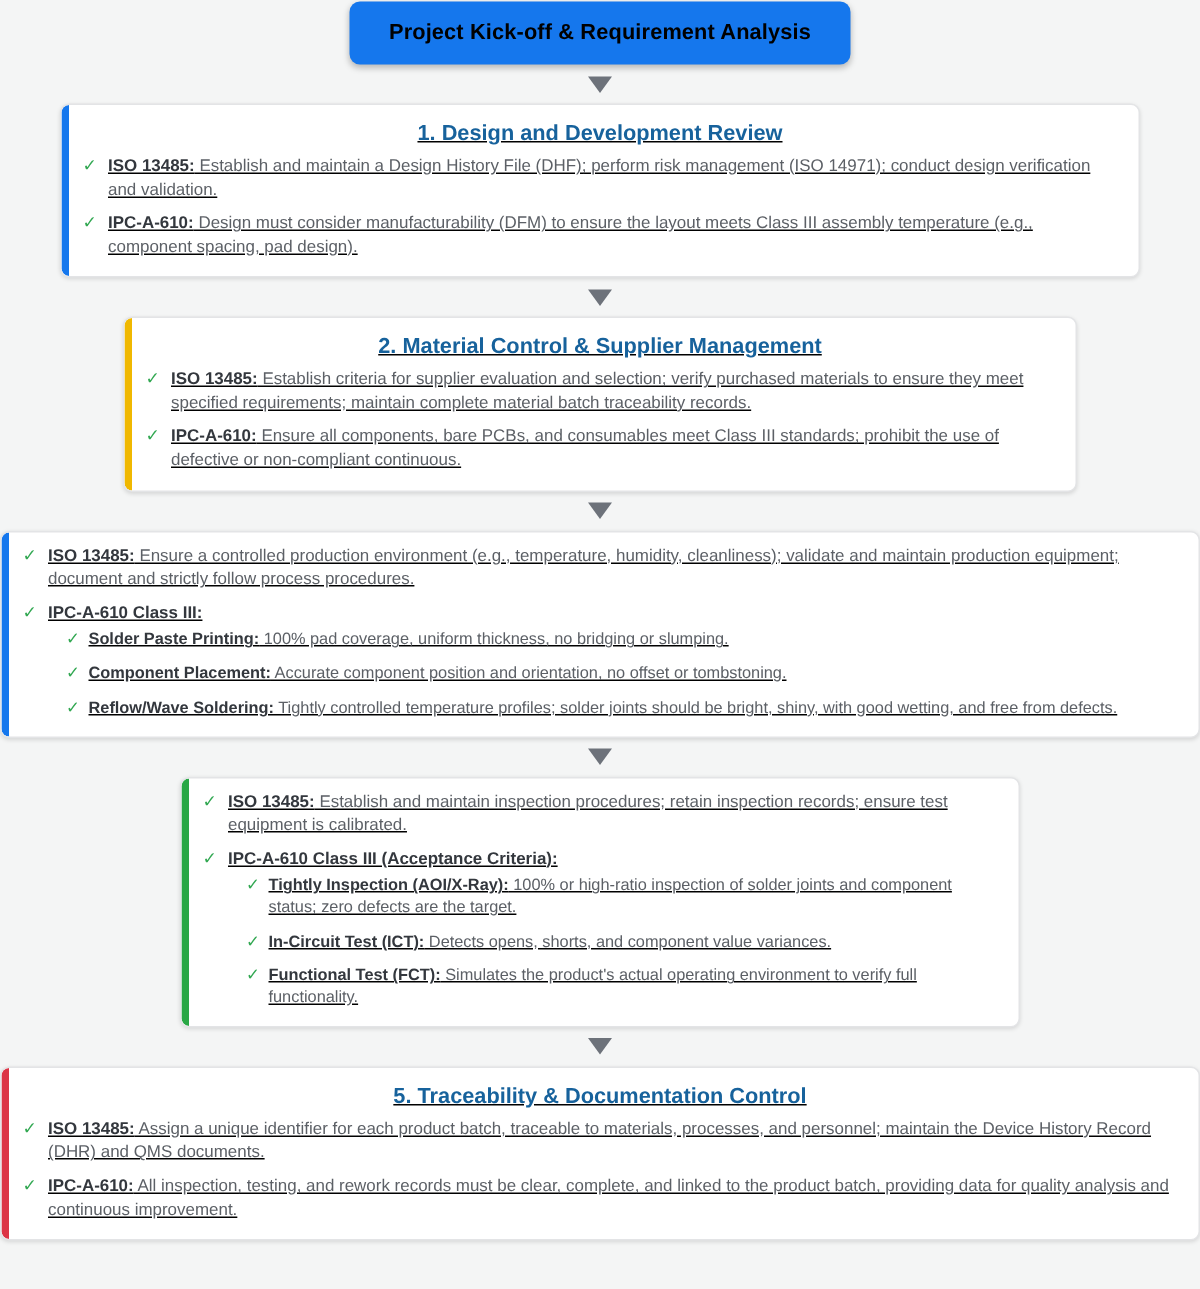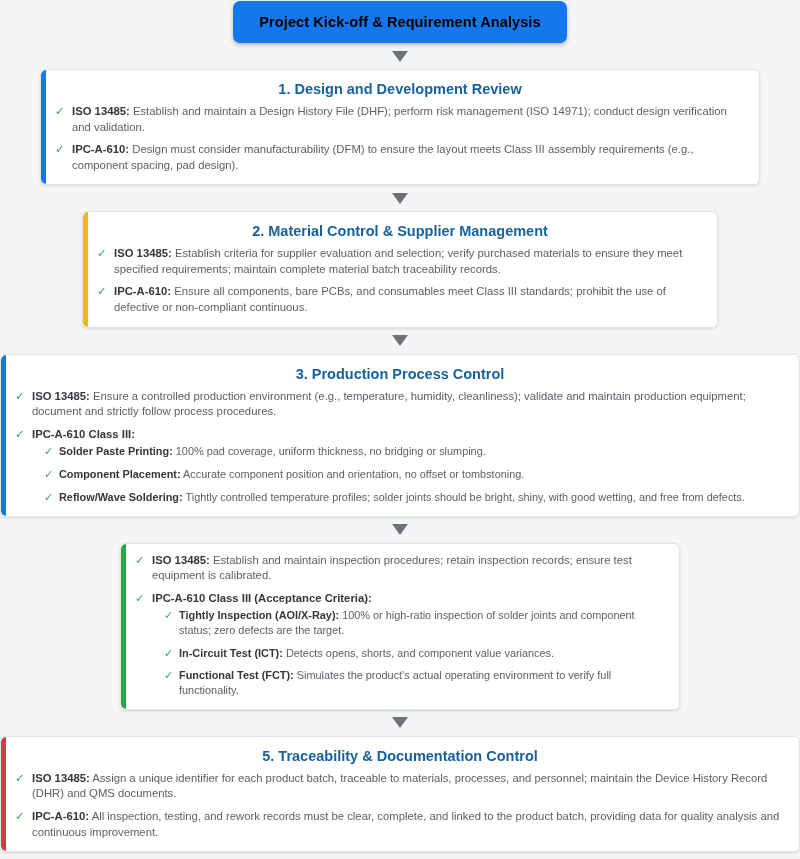--- a/index.html
+++ b/index.html
@@ -54,20 +54,21 @@
   
   .card {
     background: #ffffff;
     border: 1px solid #e3e4e6;
     border-radius: 6px;
     box-shadow: 0 1px 3px rgba(0,0,0,0.13);
     box-sizing: border-box;
     padding: 9px 14px 11px 14px;
     position: relative;
     overflow: hidden;
+    text-decoration: underline;
   }
   .card::before {
     content: "";
     position: absolute;
     left: 0; top: 0; bottom: 0;
     width: 5px;
     border-radius: 6px 0 0 6px;
   }
   .card.accent-blue::before   { background: #1577ed; }
   .card.accent-yellow::before { background: #f0b800; }
@@ -153,21 +154,21 @@
 
   <div class="card card-1 accent-blue">
     <div class="card-title">1. Design and Development Review</div>
     <ul class="items">
       <li>
         <span class="tick">✓</span>
         <span class="lbl">ISO 13485:</span><span> Establish and maintain a Design History File (DHF); perform risk management (ISO 14971); conduct design verification and validation.</span>
       </li>
       <li>
         <span class="tick">✓</span>
-        <span class="lbl">IPC-A-610:</span><span> Design must consider manufacturability (DFM) to ensure the layout meets Class III assembly requirements (e.g., component spacing, pad design).</span>
+        <span class="lbl">IPC-A-610:</span><span> Design must consider manufacturability (DFM) to ensure the layout meets Class III assembly temperature (e.g., component spacing, pad design).</span>
       </li>
     </ul>
   </div>
 
   <div class="arrow-wrap">
     <div class="arrow"></div>
   </div>
 
   <div class="card card-2 accent-yellow">
     <div class="card-title">2. Material Control &amp; Supplier Management</div>
@@ -181,21 +182,20 @@
         <span class="lbl">IPC-A-610:</span><span> Ensure all components, bare PCBs, and consumables meet Class III standards; prohibit the use of defective or non-compliant continuous.</span>
       </li>
     </ul>
   </div>
 
   <div class="arrow-wrap">
     <div class="arrow"></div>
   </div>
 
   <div class="card card-3 accent-blue">
-    <div class="card-title">3. Production Process Control</div>
     <ul class="items">
       <li>
         <span class="tick">✓</span>
         <span class="lbl">ISO 13485:</span><span> Ensure a controlled production environment (e.g., temperature, humidity, cleanliness); validate and maintain production equipment; document and strictly follow process procedures.</span>
       </li>
       <li>
         <span class="tick">✓</span>
         <span class="lbl">IPC-A-610 Class III:</span><span></span>
         <ul class="subitems">
           <li>

